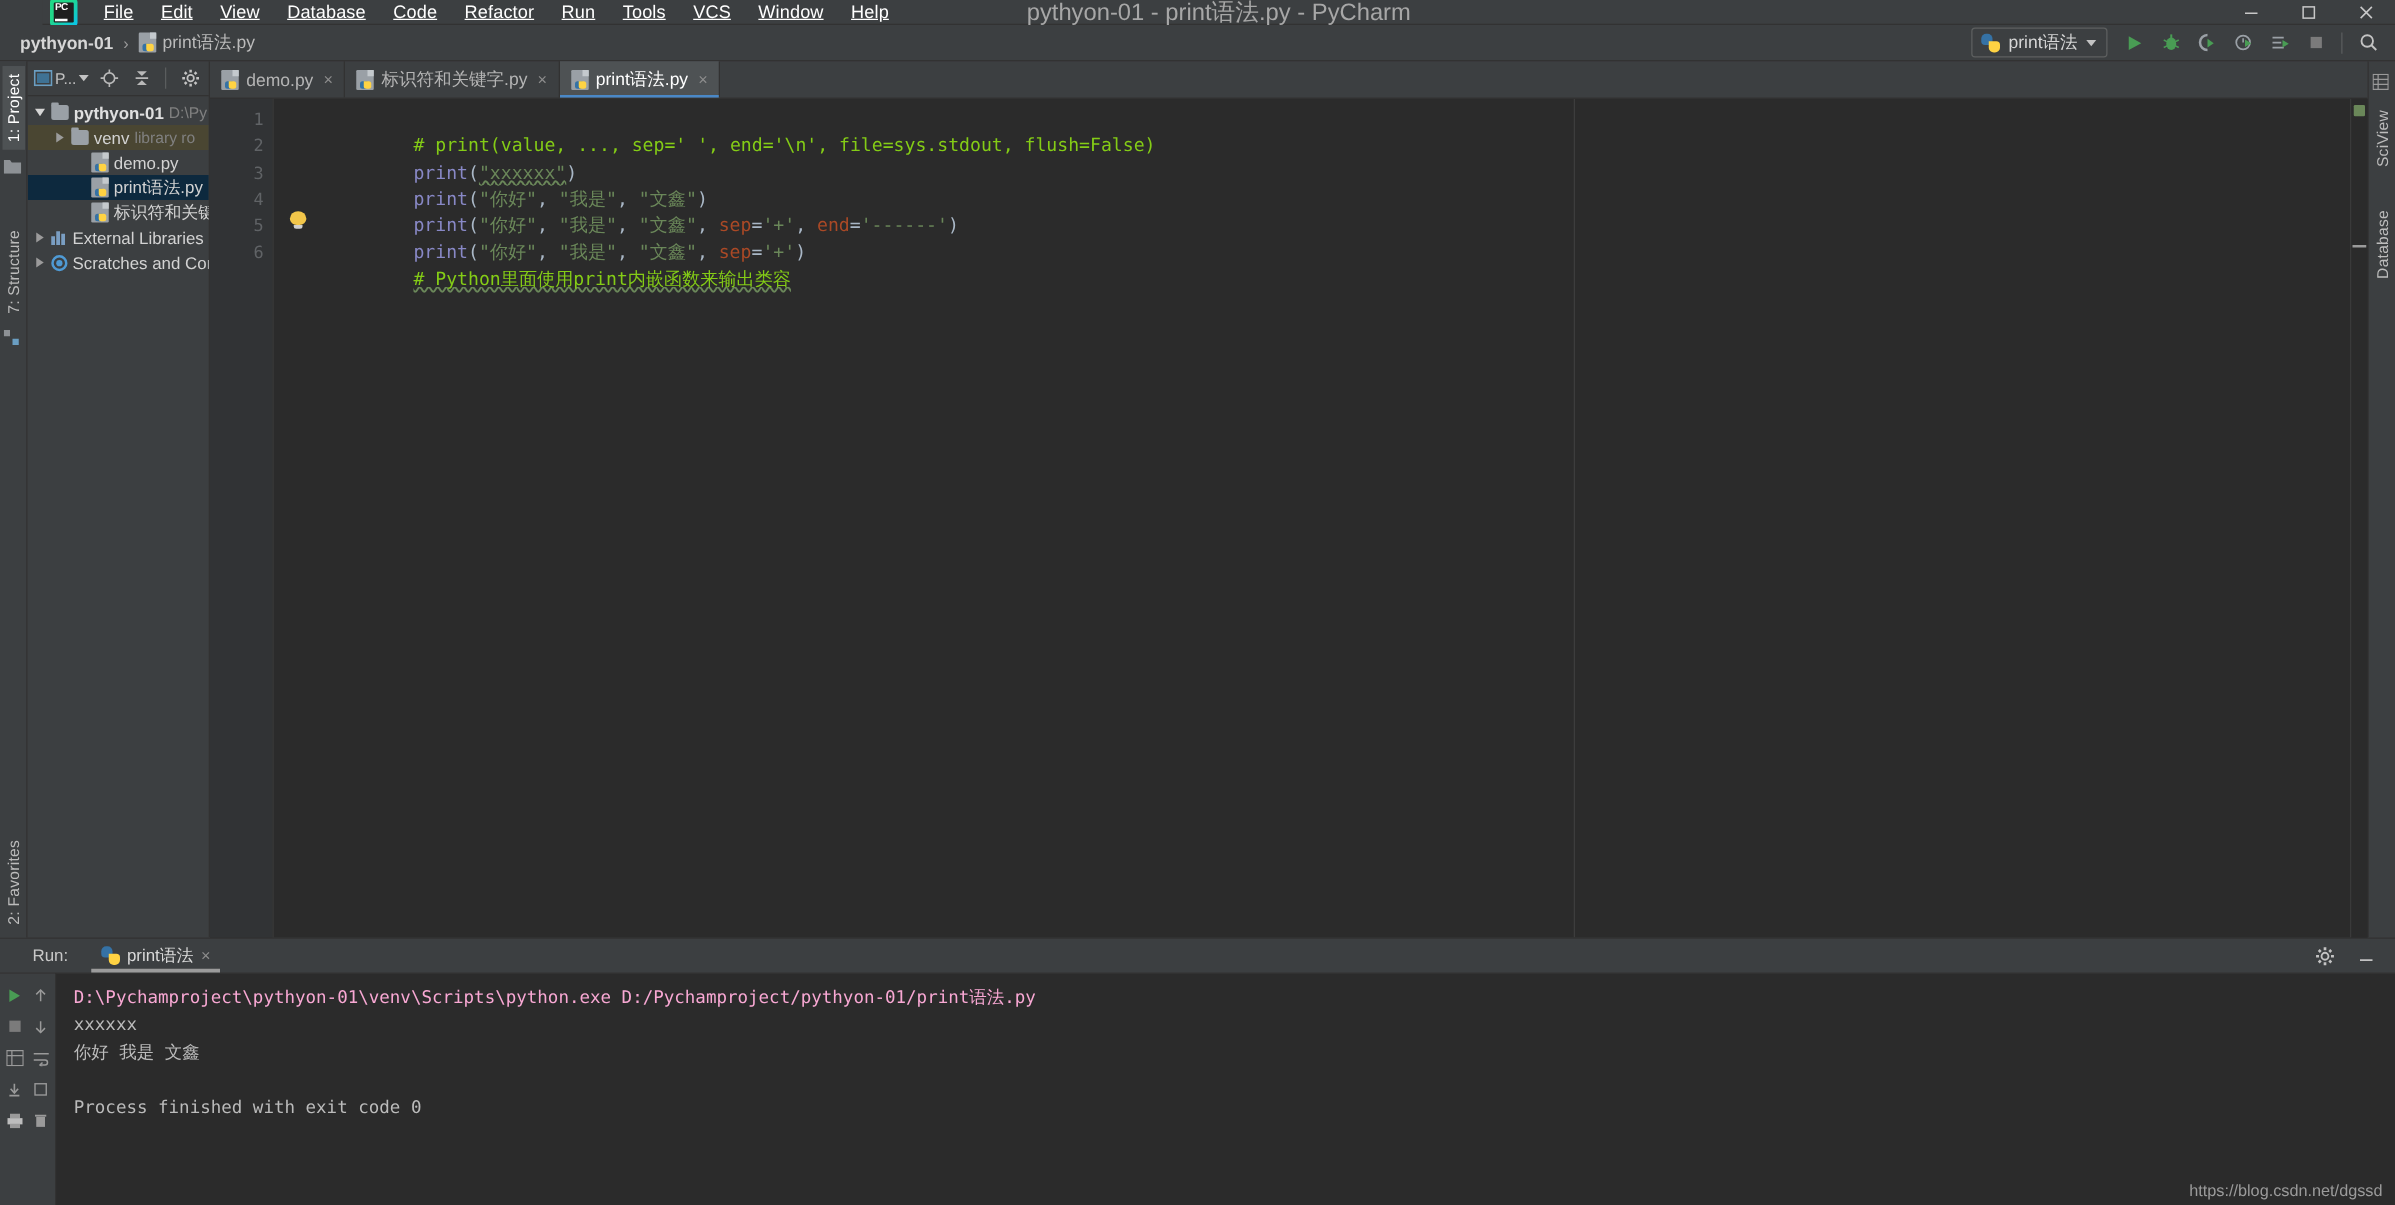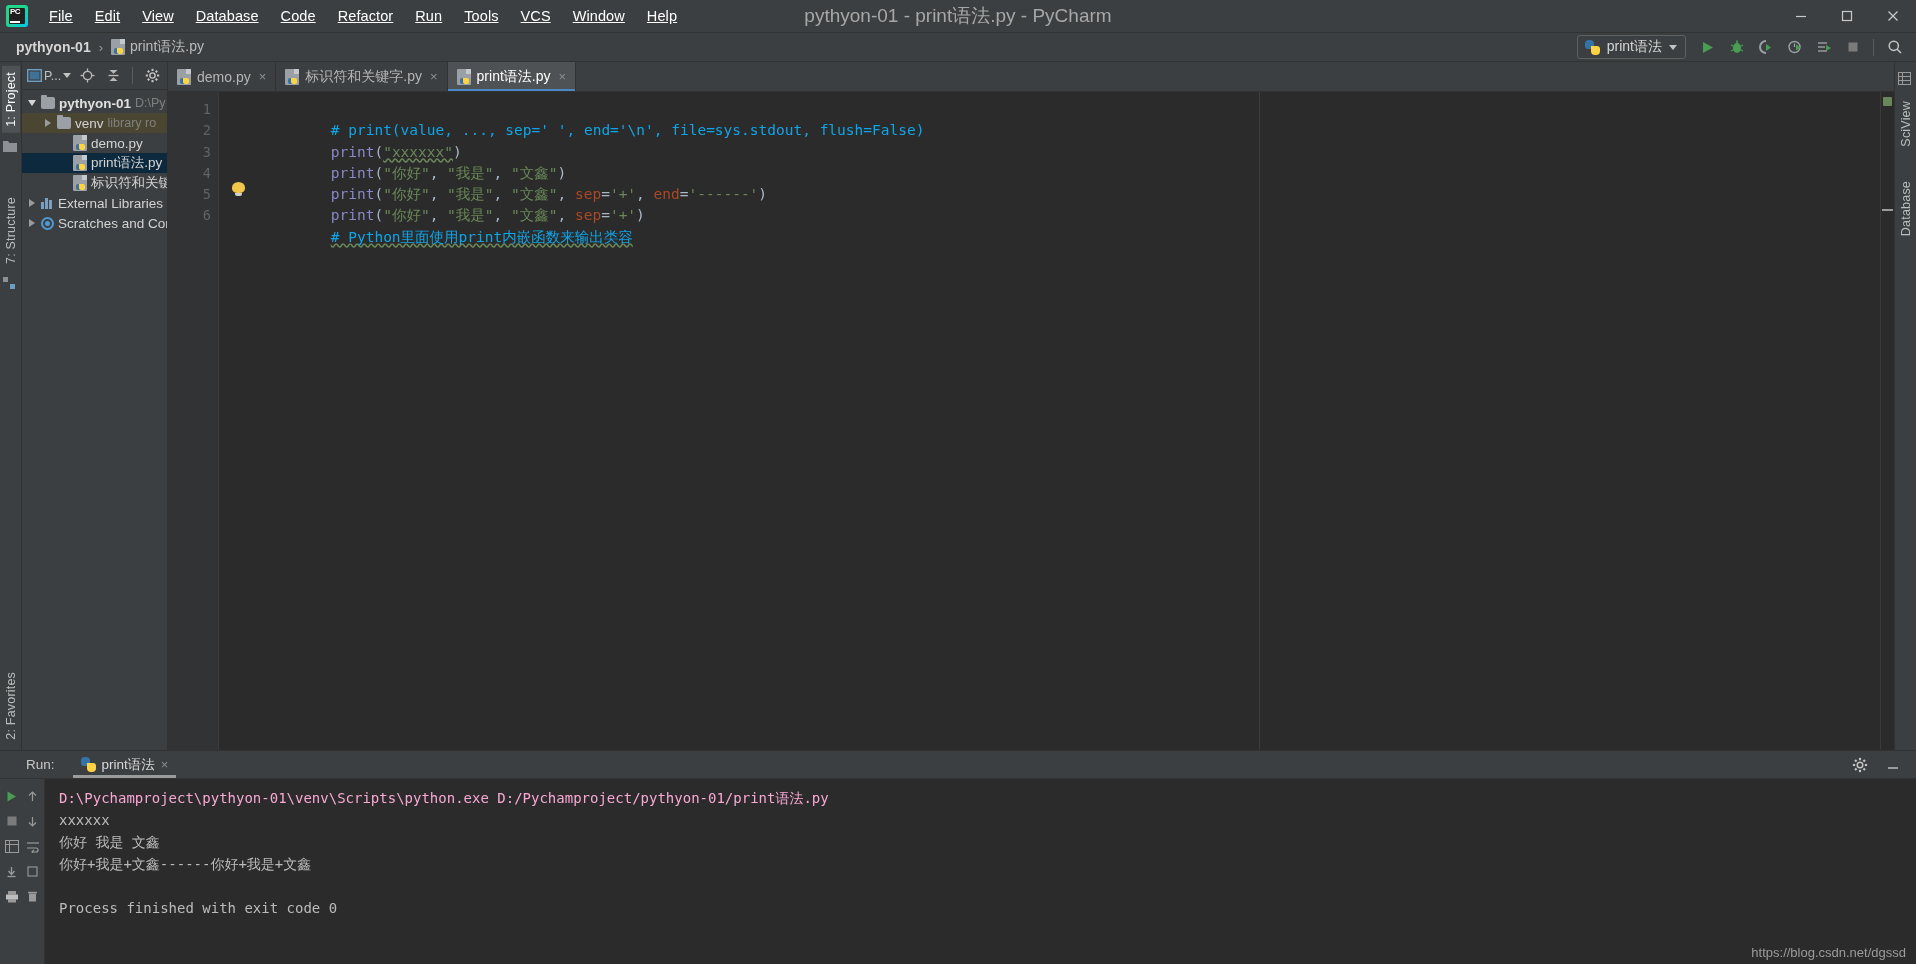--- a/index.html
+++ b/index.html
@@ -7,22 +7,22 @@
     width:1916px; height:964px;
     background:#3c3f41;
     font-family:"Liberation Sans", sans-serif;
     color:#bbbbbb;
     overflow:hidden;
   }
   .app { position:relative; width:1916px; height:964px; display:flex; flex-direction:column; }
 
   
   .titlebar {
-    height:33px; background:#3c3f41; display:flex; align-items:center;
-    border-bottom:1px solid #323232; flex:none; position:relative;
+    height:20px; background:#3c3f41; display:flex; align-items:center;
+    border-bottom:1px solid #323232; flex:none; position:relative;margin-left:34px;
   }
   .pycharm-logo {
     width:22px; height:22px; margin-left:6px; margin-right:10px;
     border-radius:3px; position:relative; flex:none;
     background:linear-gradient(135deg,#21d789 0%,#21d789 40%,#07c3f2 100%);
     overflow:hidden;
   }
   .pycharm-logo::after {
     content:""; position:absolute; left:3px; top:3px; right:3px; bottom:3px;
     background:#1f1f1f; border-radius:1px;
@@ -162,21 +162,21 @@
     padding-top:7px; font-family:"DejaVu Sans Mono", monospace; font-size:13.5px;
     color:#606366; position:relative;
   }
   .gnum { height:21.3px; line-height:21.3px; padding-right:7px; }
   .code-area {
     flex:1; position:relative; padding-top:7px; overflow:hidden;
     font-family:"DejaVu Sans Mono", monospace; font-size:14.5px;
     border-left:1px solid #3a3a3a;
   }
   .cline { height:21.3px; line-height:21.3px; padding-left:7px; white-space:pre; }
-  .c-com  { color:#0ea5e9; }
+  .c-com  { color:#84cc16; }
   .c-fn   { color:#8888c6; }
   .c-str  { color:#6a8759; }
   .c-kwarg{ color:#aa4926; }
   .c-plain{ color:#a9b7c6; }
   .spell  { text-decoration:underline wavy #6a8759; text-decoration-skip-ink:none; }
   .bulb {
     position:absolute; width:13px; height:13px; left:13px; top:90px; z-index:4;
   }
   .bulb .glass { width:13px; height:11px; background:#f2c64a; border-radius:50% 50% 42% 42%; }
   .bulb .base { width:7px; height:3px; background:#cfcfcf; margin:0 auto; border-radius:0 0 2px 2px; }
@@ -692,20 +692,19 @@
                 <rect x="2" y="1.8" width="9" height="1.5" fill="#9a9a9a"></rect>
               </svg>
           </div>
         </div>
       </div>
 
       <div class="console">
         <div class="cout cmd">D:\Pychamproject\pythyon-01\venv\Scripts\python.exe D:/Pychamproject/pythyon-01/print语法.py</div>
         <div class="cout">xxxxxx</div>
         <div class="cout">你好 我是 文鑫</div>
-        <div class="cout">你好+我是+文鑫------你好+我是+文鑫</div>
         <div class="cout">&nbsp;</div>
         <div class="cout">Process finished with exit code 0</div>
         <div class="watermark">https://blog.csdn.net/dgssd</div>
       </div>
     </div>
   </div>
 </div>
 
 </body></html>

